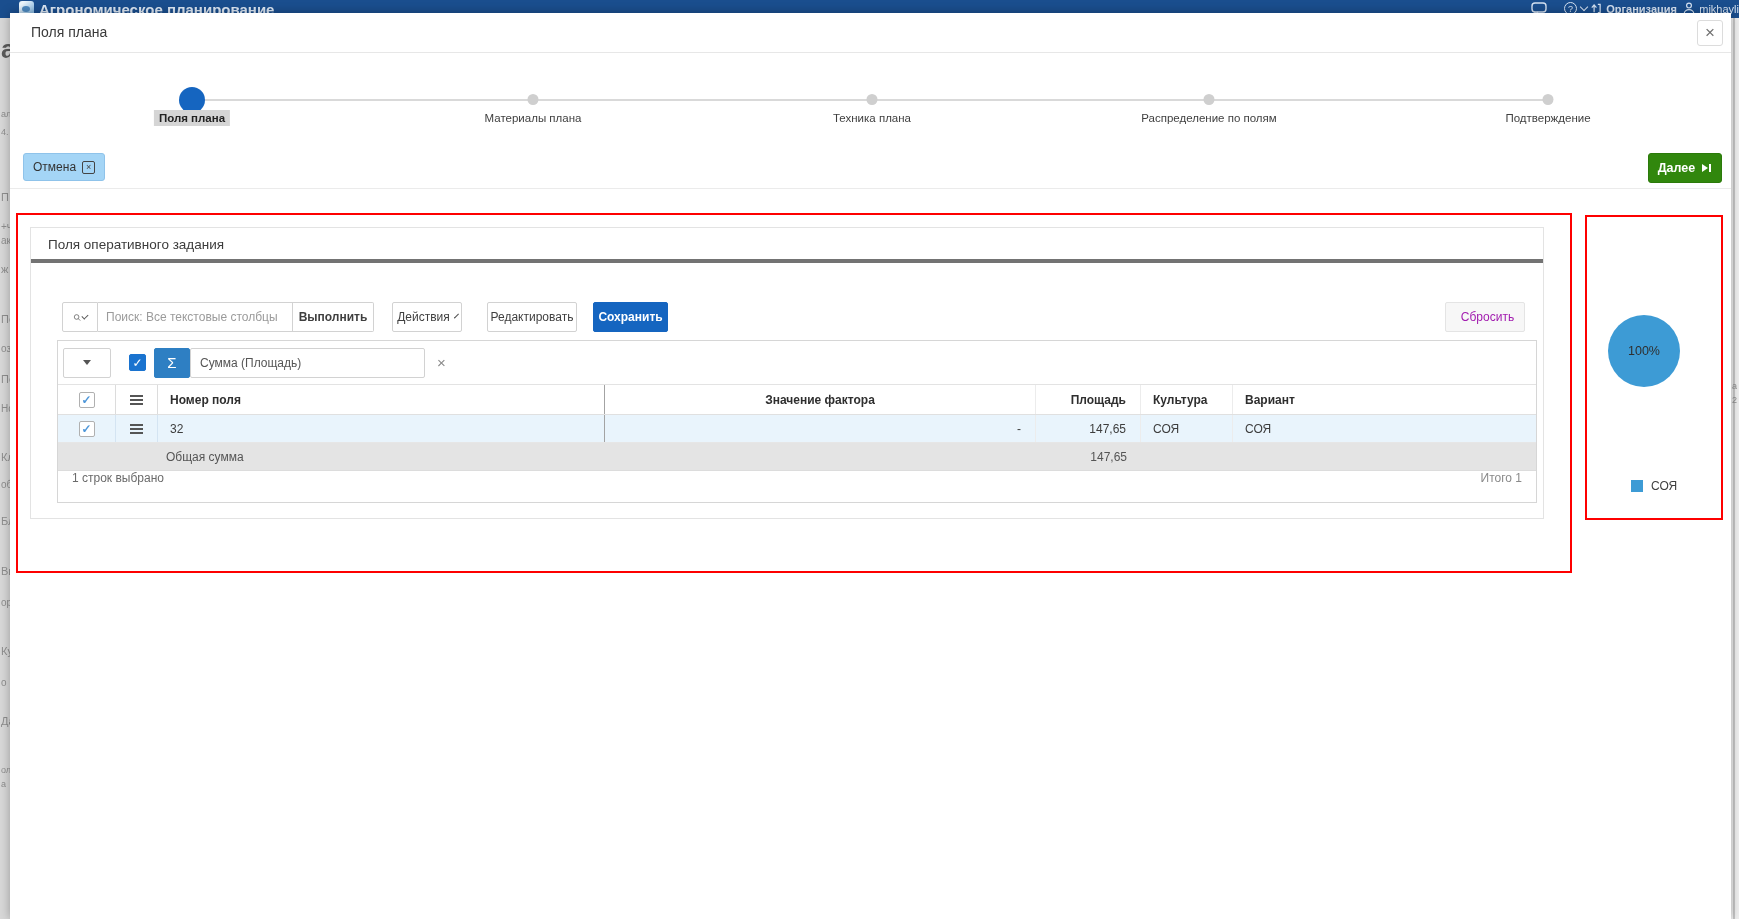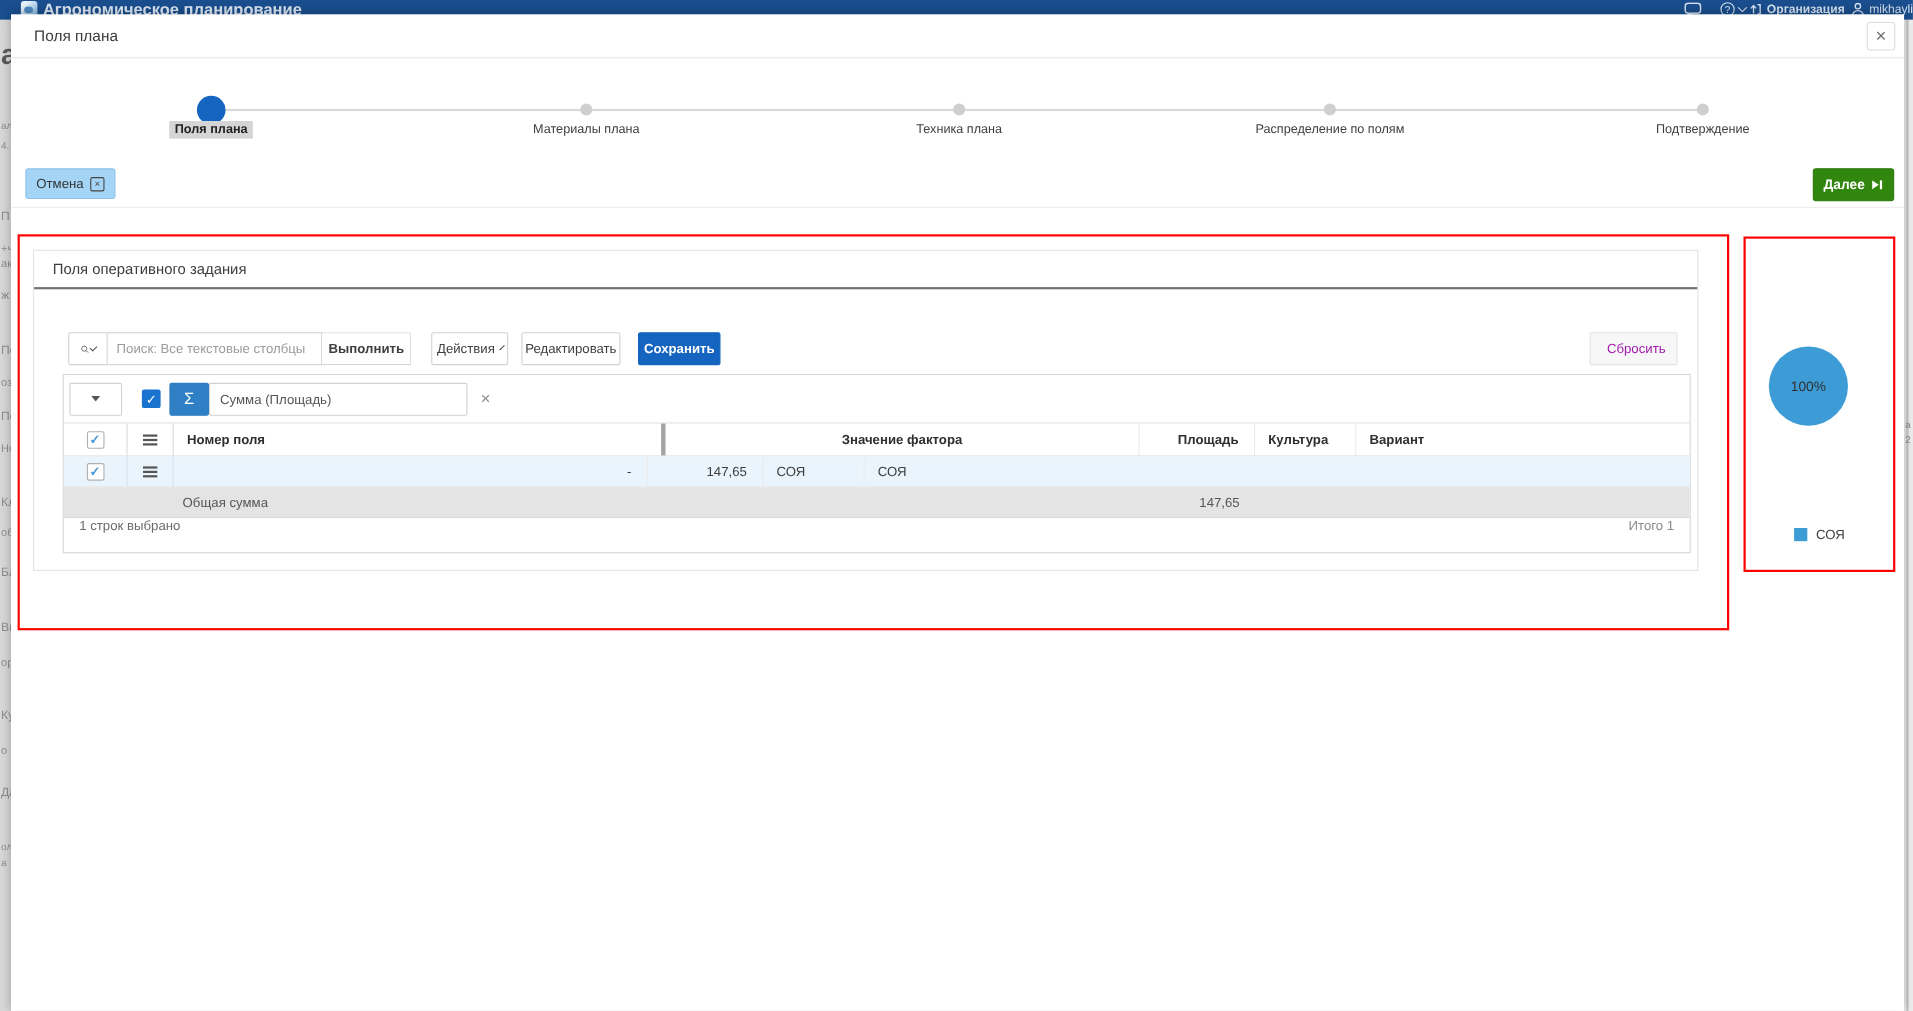--- a/index.html
+++ b/index.html
@@ -51,34 +51,34 @@
               border-radius:3px; color:#fff; font-size:12.5px; font-weight:700; display:flex; align-items:center; justify-content:center; gap:6px; cursor:pointer; }
   .body-divider { position:absolute; left:0; right:0; top:175px; border-top:1px solid #ebebeb; }
 
   
   .red-rect { position:absolute; border:2px solid #fe0000; pointer-events:none; z-index:9; }
   #red-main { left:6px; top:200px; width:1556px; height:360px; }
   #red-chart { left:1575px; top:202px; width:138px; height:305px; background:#fff; pointer-events:auto; }
 
   
   .card { position:absolute; left:20px; top:214px; width:1514px; height:292px; border:1px solid #e3e3e3; background:#fff; }
-  .card-header { height:35px; border-bottom:2px solid #737373; }
+  .card-header { height:35px; border-bottom:4px solid #737373; }
   .card-title { position:absolute; left:17px; top:9px; font-size:13.5px; color:#3c3c3c; }
 
   
   .report { position:absolute; left:47px; top:282px; width:1480px; }
   .toolbar { display:flex; align-items:center; height:44px; }
   .btn { height:30px; border:1px solid #d2d2d2; background:#fff; border-radius:2px; font-size:12px; color:#3f3f3f;
          display:flex; align-items:center; justify-content:center; padding:0 10px; cursor:pointer; font-family:"Liberation Sans",sans-serif; }
   .search-btn { width:36px; margin-left:5px; border-radius:2px 0 0 2px; gap:2px; }
   .search-input { width:195px; height:30px; border:1px solid #d2d2d2; border-left:none; font-size:12px; padding:0 8px; color:#444; outline:none; }
   .search-input::placeholder { color:#9b9b9b; }
   .btn-go { width:81px; border-left:none; border-radius:0 2px 2px 0; font-weight:700; }
   .btn-actions { width:70px; margin-left:18px; gap:6px; }
-  .btn-edit { width:90px; margin-left:12px; }
+  .btn-edit { width:90px; margin-left:25px; }
   .btn-save { width:75px; margin-left:16px; background:#1565c0; border-color:#1565c0; color:#fff; font-weight:700; }
   .btn-reset { width:80px; margin-left:auto; margin-right:12px; background:#f7f7f7; border-color:#e4e4e4; color:#a21caf; gap:5px; cursor:default; }
   .caret-down { width:0; height:0; border-left:4px solid transparent; border-right:4px solid transparent; border-top:5px solid #555; }
   .chev-dark { width:6px; height:6px; border-right:1.4px solid #555; border-bottom:1.4px solid #555; transform:rotate(45deg); margin-top:-3px; }
 
   .gridbox { position:absolute; left:0; top:45px; width:1480px; border:1px solid #d6d6d6; background:#fff; }
   .agg-row { height:44px; display:flex; align-items:center; border-bottom:1px solid #e3e3e3; }
   .agg-caret-btn { width:48px; height:30px; margin-left:5px; }
   .checkbox { width:17px; height:17px; border-radius:2px; display:flex; align-items:center; justify-content:center; font-size:12px; }
   .cb-blue { background:#1a73cf; border:1px solid #1a73cf; color:#fff; margin-left:18px; }
@@ -89,21 +89,21 @@
   .agg-remove { margin-left:12px; color:#8a8a8a; font-size:15px; cursor:pointer; }
 
   .grow { display:flex; align-items:center; }
   .hdr-row { height:30px; border-bottom:1px solid #e0e0e0; font-weight:700; font-size:12px; color:#2f2f2f; }
   .data-row { height:28px; background:#e9f4fc; border-bottom:1px solid #e6e6e6; font-size:12px; color:#3d3d3d; }
   .sum-row { height:28px; background:#e4e4e4; border-bottom:1px solid #dcdcdc; font-size:12px; color:#555; }
   .ftr-row { height:31px; font-size:12px; color:#6b6b6b; display:flex; align-items:flex-start; }
   .cell { height:100%; display:flex; align-items:center; }
   .c0 { width:58px; justify-content:center; border-right:1px solid #dcdcdc; }
   .c1 { width:42px; justify-content:center; border-right:1px solid #dcdcdc; }
-  .c2 { width:447px; padding-left:12px; border-right:4px solid #a3a3a3; }
+  .c2 { width:447px; padding-left:12px; border-right:1px solid #a3a3a3; }
   .c3 { width:431px; border-right:1px solid #ececec; }
   .c3.center { justify-content:center; }
   .c3.right, .c4.right { justify-content:flex-end; padding-right:14px; }
   .c4 { width:105px; border-right:1px solid #ececec; }
   .c5 { width:92px; padding-left:12px; border-right:1px solid #ececec; }
   .c6 { flex:1; padding-left:12px; }
   .data-row .c0, .data-row .c1 { border-right-color:#d4e4f2; }
   .sum-row .cell { border-right:none; }
   .sum-label { width:100px; overflow:hidden; white-space:nowrap; padding-left:8px; }
   .burger { width:13px; height:2px; background:#555; box-shadow:0 -4px 0 #555, 0 4px 0 #555; }
@@ -282,20 +282,21 @@
           <div class="cell c6">Вариант</div>
         </div>
 
         <div class="grow data-row">
           <div class="cell c0">
             <div class="checkbox cb-table">✓</div>
           </div>
           <div class="cell c1">
             <div class="burger"></div>
           </div>
+          <div class="cell c2">32</div>
           <div class="cell c3 right">-</div>
           <div class="cell c4 right">147,65</div>
           <div class="cell c5">СОЯ</div>
           <div class="cell c6">СОЯ</div>
         </div>
 
         <div class="grow sum-row">
           <div class="cell c0" style="width:58px;"></div>
           <div class="cell c1" style="width:42px;"></div>
           <div class="cell" style="width:447px;">

